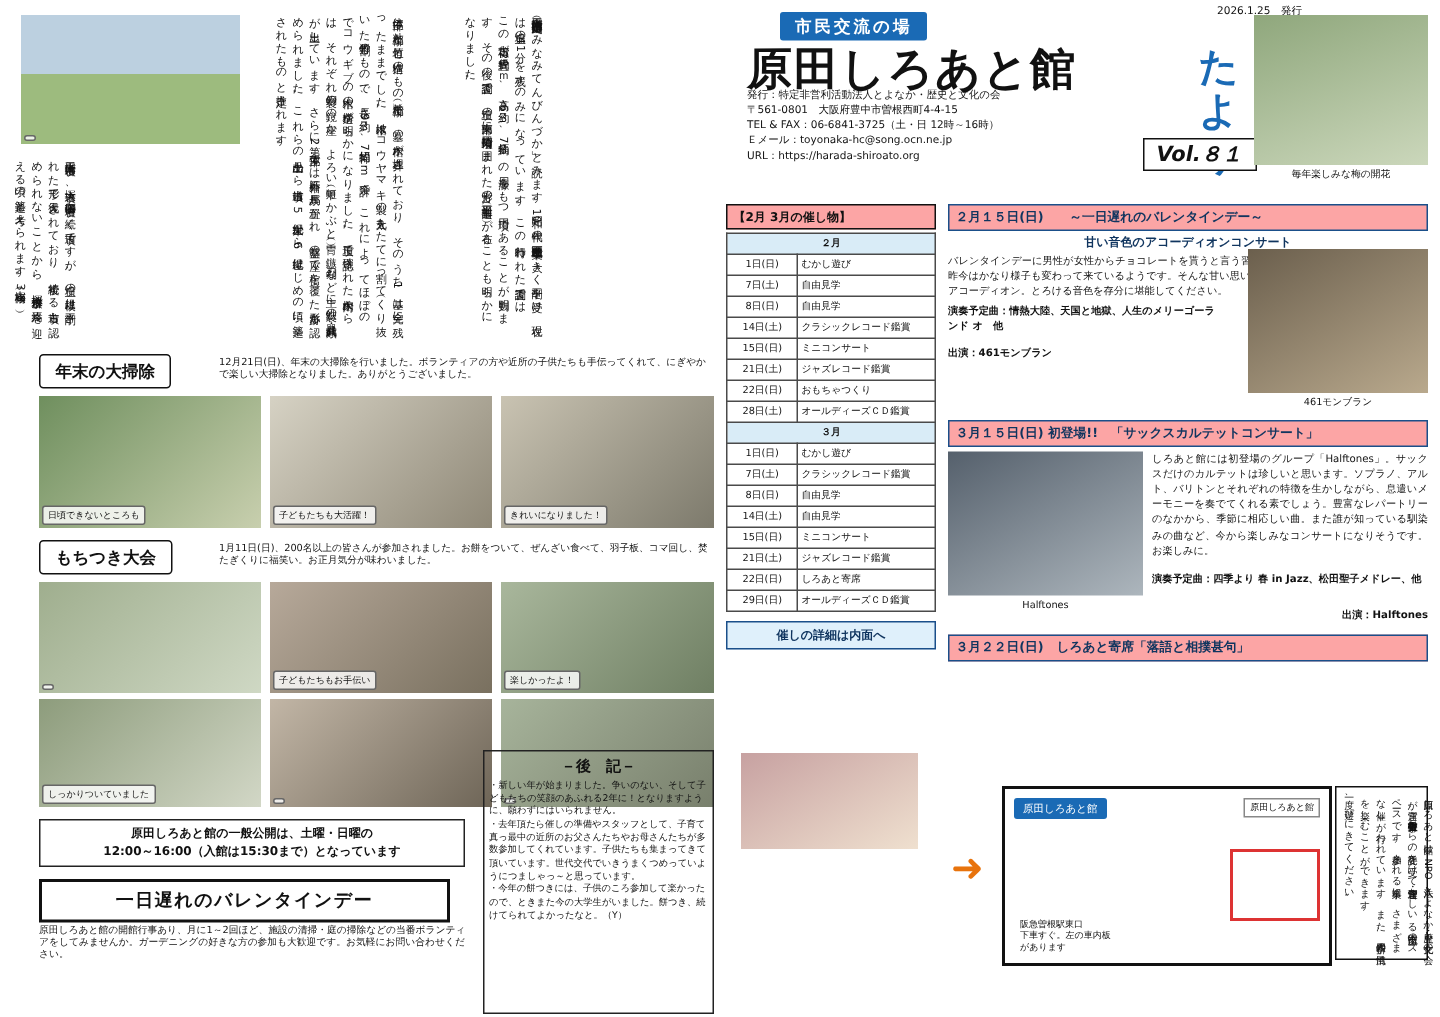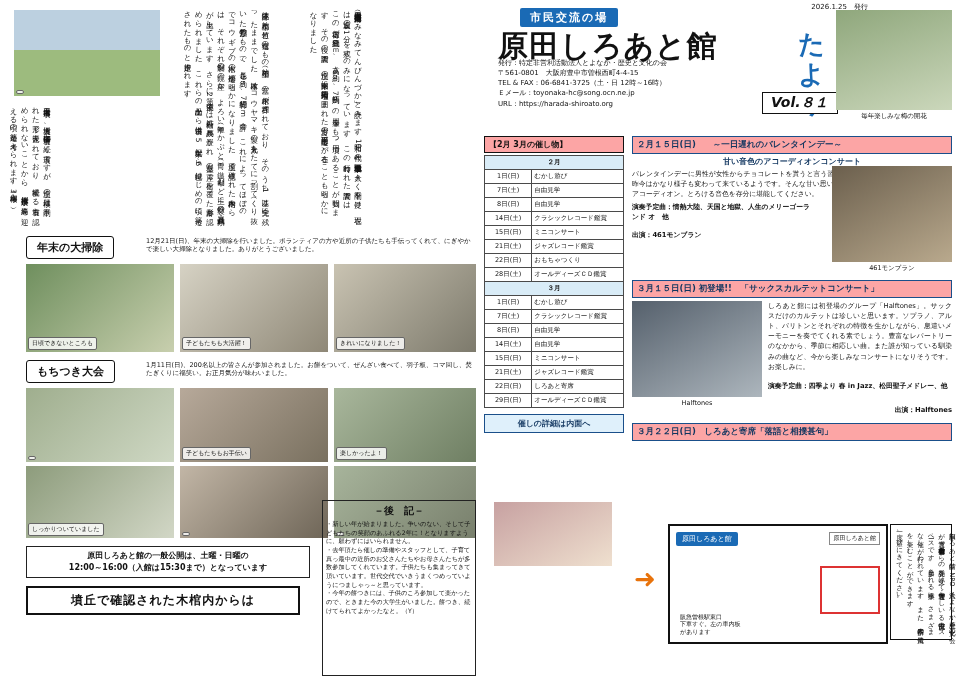--- a/index.html
+++ b/index.html
@@ -160,21 +160,22 @@
         <span class="cap"></span>
       </div>
     </div>
 
     <div style="position:relative;margin-top:4px;height:34px;">
       <div class="bordered" style="position:absolute;left:18px;top:0;width:282px;height:30px;display:flex;align-items:center;justify-content:center;text-align:center;font-size:8px;font-weight:bold;white-space:pre-line;line-height:1.5;">原田しろあと館の一般公開は、土曜・日曜の
 12:00～16:00（入館は15:30まで）となっています</div>
     </div>
 
     <div style="position:relative;margin-top:6px;height:96px;">
-      <div class="title-box" style="position:absolute;left:18px;top:0;width:266px;font-size:12px;padding:4px 2px;">墳丘で確認された木棺内からは</div>
+      <div class="title-box" style="position:absolute;left:18px;top:0;width:266px;font-size:12px;padding:4px 2px;">一日遅れのバレンタインデー</div>
+      <div class="small tight" style="position:absolute;left:18px;top:30px;width:286px;">原田しろあと館の開館行事あり、月に1～2回ほど、施設の清掃・庭の掃除などの当番ボランティアをしてみませんか。ガーデニングの好きな方の参加も大歓迎です。お気軽にお問い合わせください。</div>
 
       <div class="bordered" style="position:absolute;left:314px;top:-86px;width:154px;height:176px;padding:3px;box-sizing:border-box;">
         <div style="text-align:center;font-size:10px;font-weight:bold;">－後　記－</div>
         <div style="font-size:6.2px;line-height:1.4;white-space:pre-line;margin-top:2px;">・新しい年が始まりました。争いのない、そして子どもたちの笑顔のあふれる2年に！となりますように、願わずにはいられません。
 ・去年頂たら催しの準備やスタッフとして、子育て真っ最中の近所のお父さんたちやお母さんたちが多数参加してくれています。子供たちも集まってきて頂いています。世代交代でいきうまくつめっていようにつましゃっ～と思っています。
 ・今年の餅つきには、子供のころ参加して楽かったので、ときまた今の大学生がいました。餅つき、続けてられてよかったなと。（Y）</div>
       </div>
     </div>
   </div>
 

